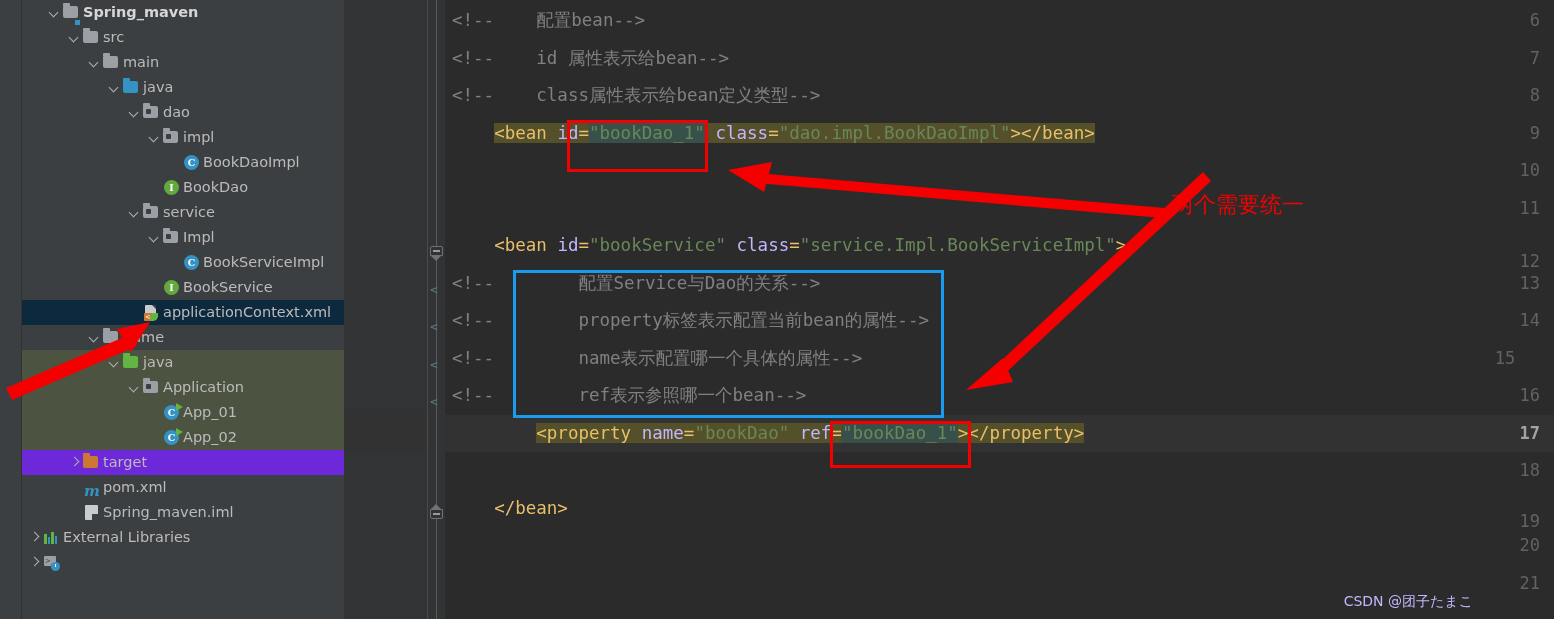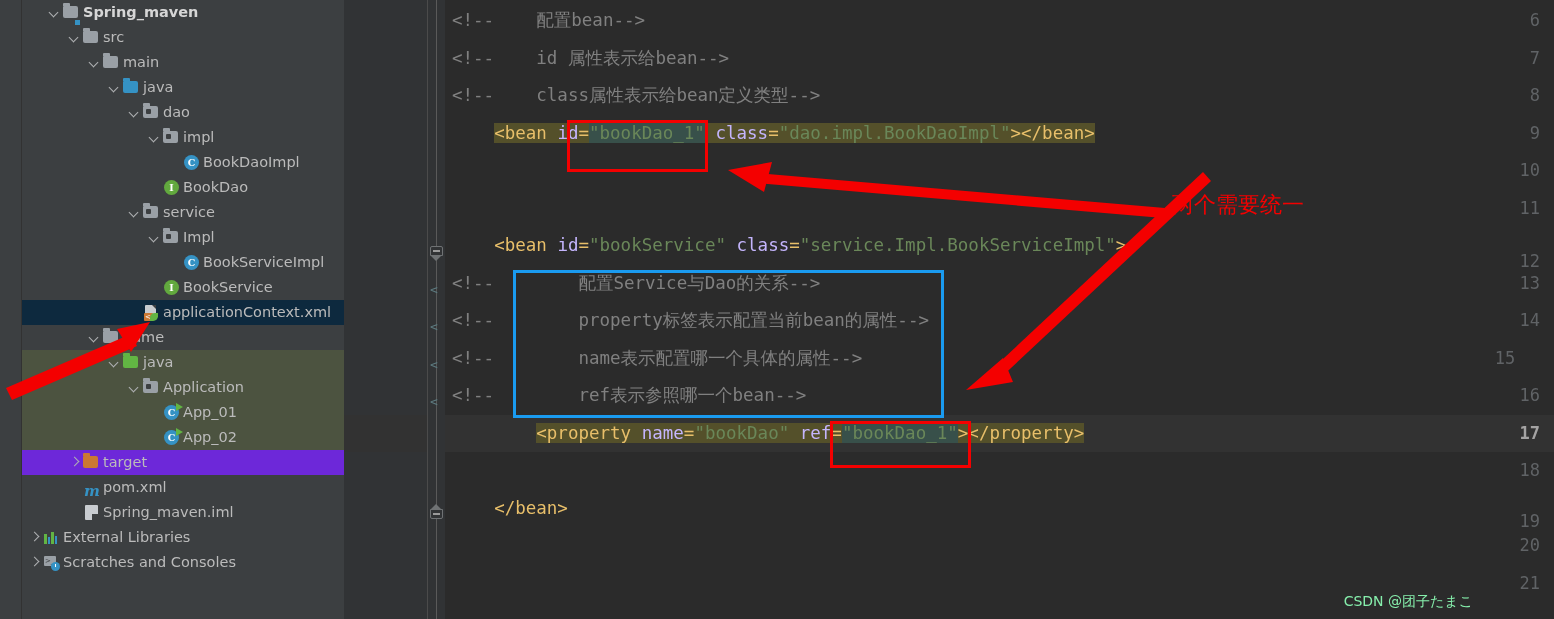--- a/index.html
+++ b/index.html
@@ -165,21 +165,21 @@
   
   .annot-svg { position:absolute; left:0; top:0; width:1554px; height:619px;
      pointer-events:none; }
   .redbox { position:absolute; border:3px solid #f40000; }
   .bluebox { position:absolute; border:3px solid #1a9bf0; }
   .annot-text {
     position:absolute; color:#f40000; font-size:22px; white-space:nowrap;
     font-family:"DejaVu Sans", sans-serif;
   }
   .watermark {
-    position:absolute; right:10px; bottom:8px; color:#86efac; font-size:14px;
+    position:absolute; right:10px; bottom:8px; color:#c4b5fd; font-size:14px;
     font-family:"DejaVu Sans", sans-serif;
   }
 </style>
 </head>
 <body>
 
 <div id="root">
 
   <div class="toolstrip">
     
@@ -381,21 +381,20 @@
       </div>
       <div class="trow">
         <span style="display:inline-block;width:6px;flex:0 0 6px"></span>
         <span class="twist right"></span>
         <span class="ico">
           <span class="scrico">
             <span class="bx">&gt;_</span>
             <span class="cl"></span>
           </span>
         </span>
-        <span class="tlabel">Scratches and Consoles</span>
       </div>
     </div>
 
   <div class="editor">
     <div class="gutter"></div>
     <div class="gutter-sep"></div>
     <div class="foldbar"></div>
     <div class="foldline"></div>
     <div id="editor-layer">
         <div class="lnum" style="top: 9px;">6</div>

